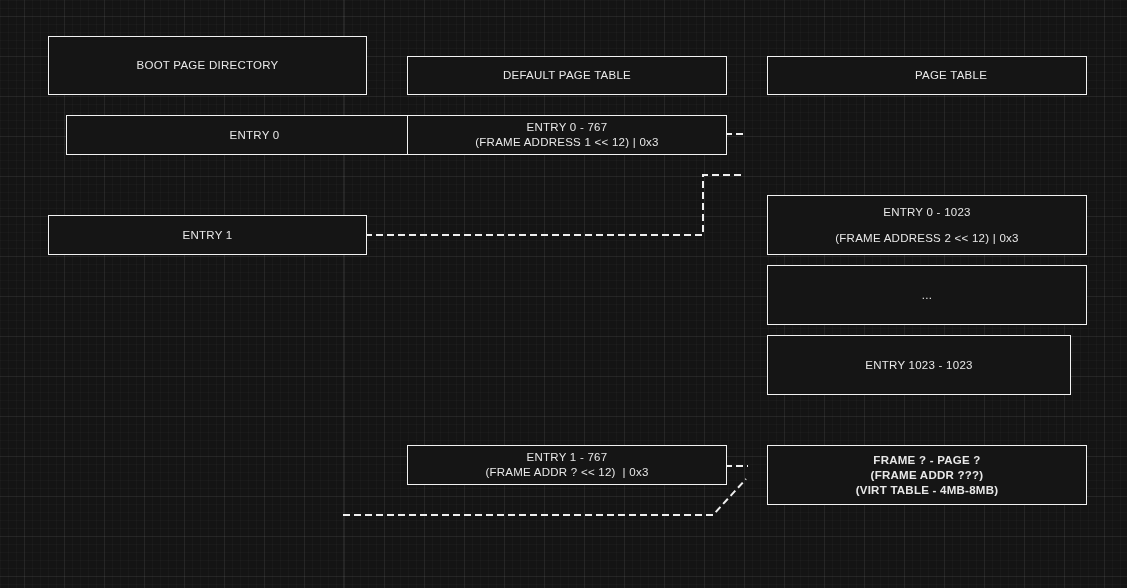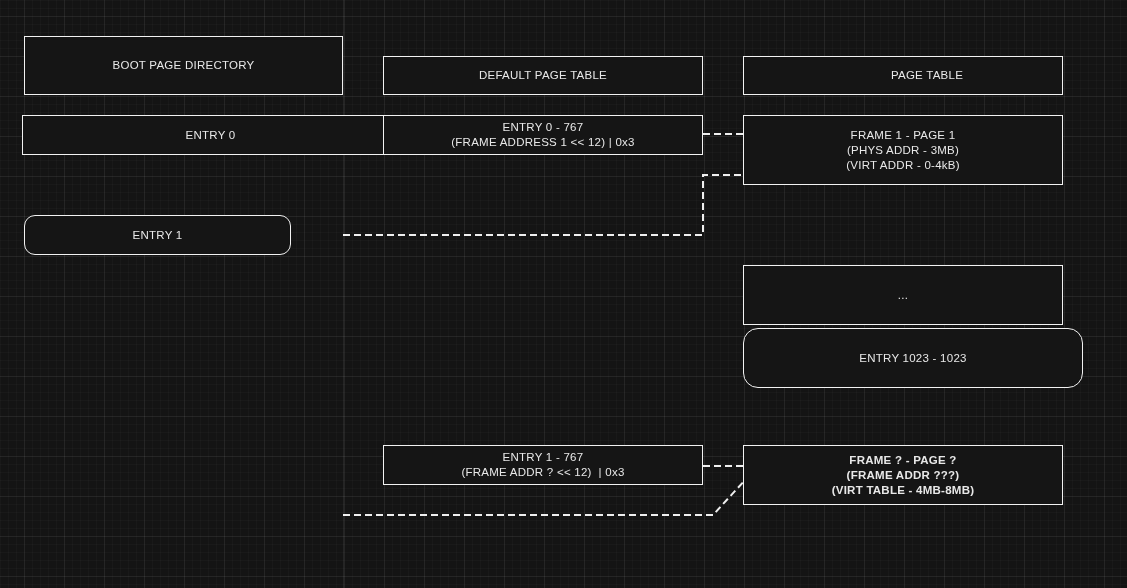--- a/index.html
+++ b/index.html
@@ -48,20 +48,21 @@
     color: #e8e8e8;
     display: flex;
     flex-direction: column;
     align-items: center;
     justify-content: center;
     text-align: center;
     font-size: 11.5px;
     line-height: 15px;
     letter-spacing: 0.25px;
     white-space: pre;
+    margin-left: 24px;
   }
   .node .line { display: block; }
   .node .spacer { display: block; height: 11px; }
 
   svg.edges {
     position: absolute;
     left: 0;
     top: 0;
     width: 1127px;
     height: 588px;
@@ -95,25 +96,25 @@
     <polyline class="edge-dashed" points="703,134 743,134"></polyline>
     <polyline class="edge-dashed" points="343,235 703,235 703,175 743,175"></polyline>
     <polyline class="edge-dashed" points="703,466 748,466"></polyline>
     <polyline class="edge-dashed" points="343,515 713,515 746,479"></polyline>
   </svg>
 
   <div class="node" style="left: 24px; top: 36px; width: 319px; height: 59px;">
     <span class="line">BOOT PAGE DIRECTORY</span>
   </div>
 
-  <div class="node" style="left: 22px; top: 115px; width: 364px; height: 40px; padding-left: 13px;">
+  <div class="node" style="left: 42px; top: 115px; width: 364px; height: 40px; padding-left: 13px;">
     <span class="line">ENTRY 0</span>
   </div>
 
-  <div class="node" style="left: 24px; top: 215px; width: 267px; height: 40px; border-radius: 11px;">
+  <div class="node" style="left: 24px; top: 215px; width: 319px; height: 40px;">
     <span class="line">ENTRY 1</span>
   </div>
 
 
   <div class="node" style="left: 383px; top: 56px; width: 320px; height: 39px;">
     <span class="line">DEFAULT PAGE TABLE</span>
   </div>
 
   <div class="node" style="left: 383px; top: 115px; width: 320px; height: 40px;">
     <span class="line">ENTRY 0 - 767</span>
@@ -122,32 +123,32 @@
 
   <div class="node" style="left: 383px; top: 445px; width: 320px; height: 40px; text-align: right;">
     <span class="line">ENTRY 1 - 767</span>
     <span class="line">(FRAME ADDR ? &lt;&lt; 12)  | 0x3</span>
   </div>
 
   <div class="node" style="left: 743px; top: 56px; width: 320px; height: 39px; padding-left: 48px;">
     <span class="line">PAGE TABLE</span>
   </div>
 
-  <div class="node" style="left: 743px; top: 115px; width: 320px; height: 70px;">
-    <span class="line">FRAME 1 - PAGE 1</span>
-    <span class="line">(PHYS ADDR - 3MB)</span>
-    <span class="line">(VIRT ADDR - 0-4kB)</span>
+
+  <div class="node" style="left: 743px; top: 195px; width: 320px; height: 60px;">
+    <span class="line">ENTRY 0 - 1023</span>
+    <span class="spacer"></span>
+    <span class="line">(FRAME ADDRESS 2 &lt;&lt; 12) | 0x3</span>
   </div>
-
 
   <div class="node" style="left: 743px; top: 265px; width: 320px; height: 60px;">
     <span class="line">...</span>
   </div>
 
-  <div class="node" style="left: 743px; top: 328px; width: 340px; height: 60px; border-radius: 15px;">
+  <div class="node" style="left: 743px; top: 335px; width: 304px; height: 60px;">
     <span class="line">ENTRY 1023 - 1023</span>
   </div>
 
   <div class="node" style="left: 743px; top: 445px; width: 320px; height: 60px; font-weight: bold;">
     <span class="line">FRAME ? - PAGE ?</span>
     <span class="line">(FRAME ADDR ???)</span>
     <span class="line">(VIRT TABLE - 4MB-8MB)</span>
   </div>
 
 </div>

